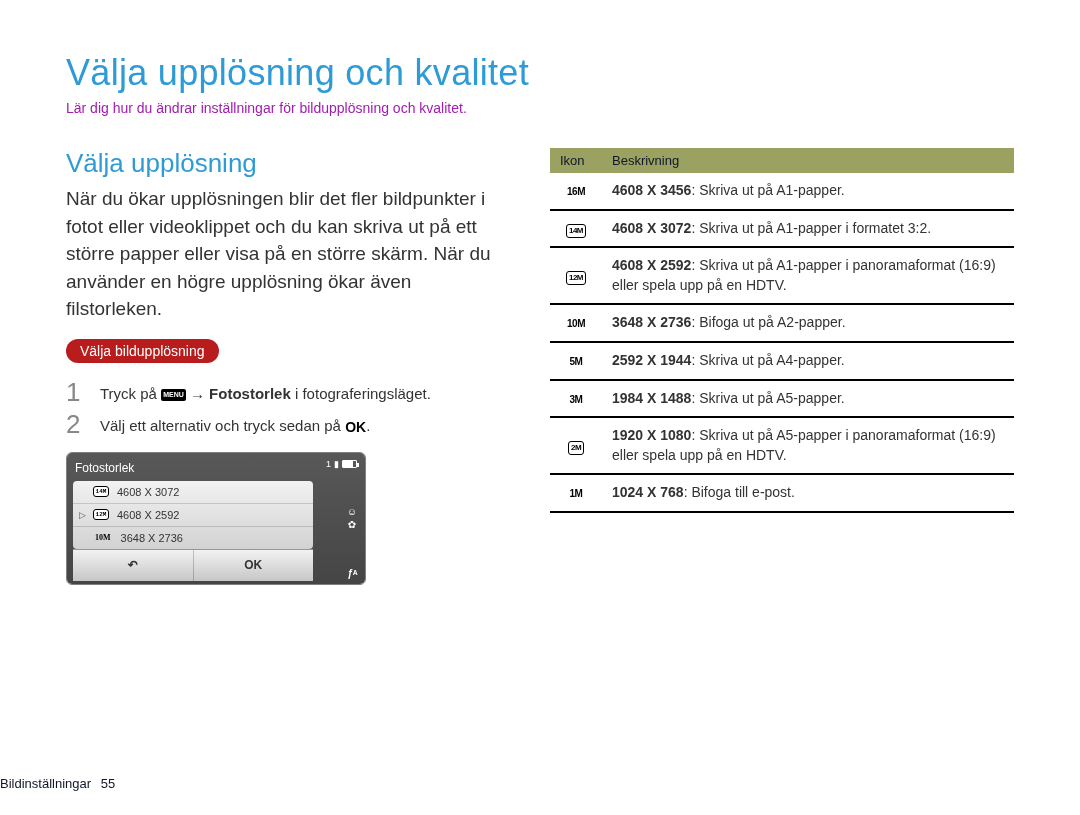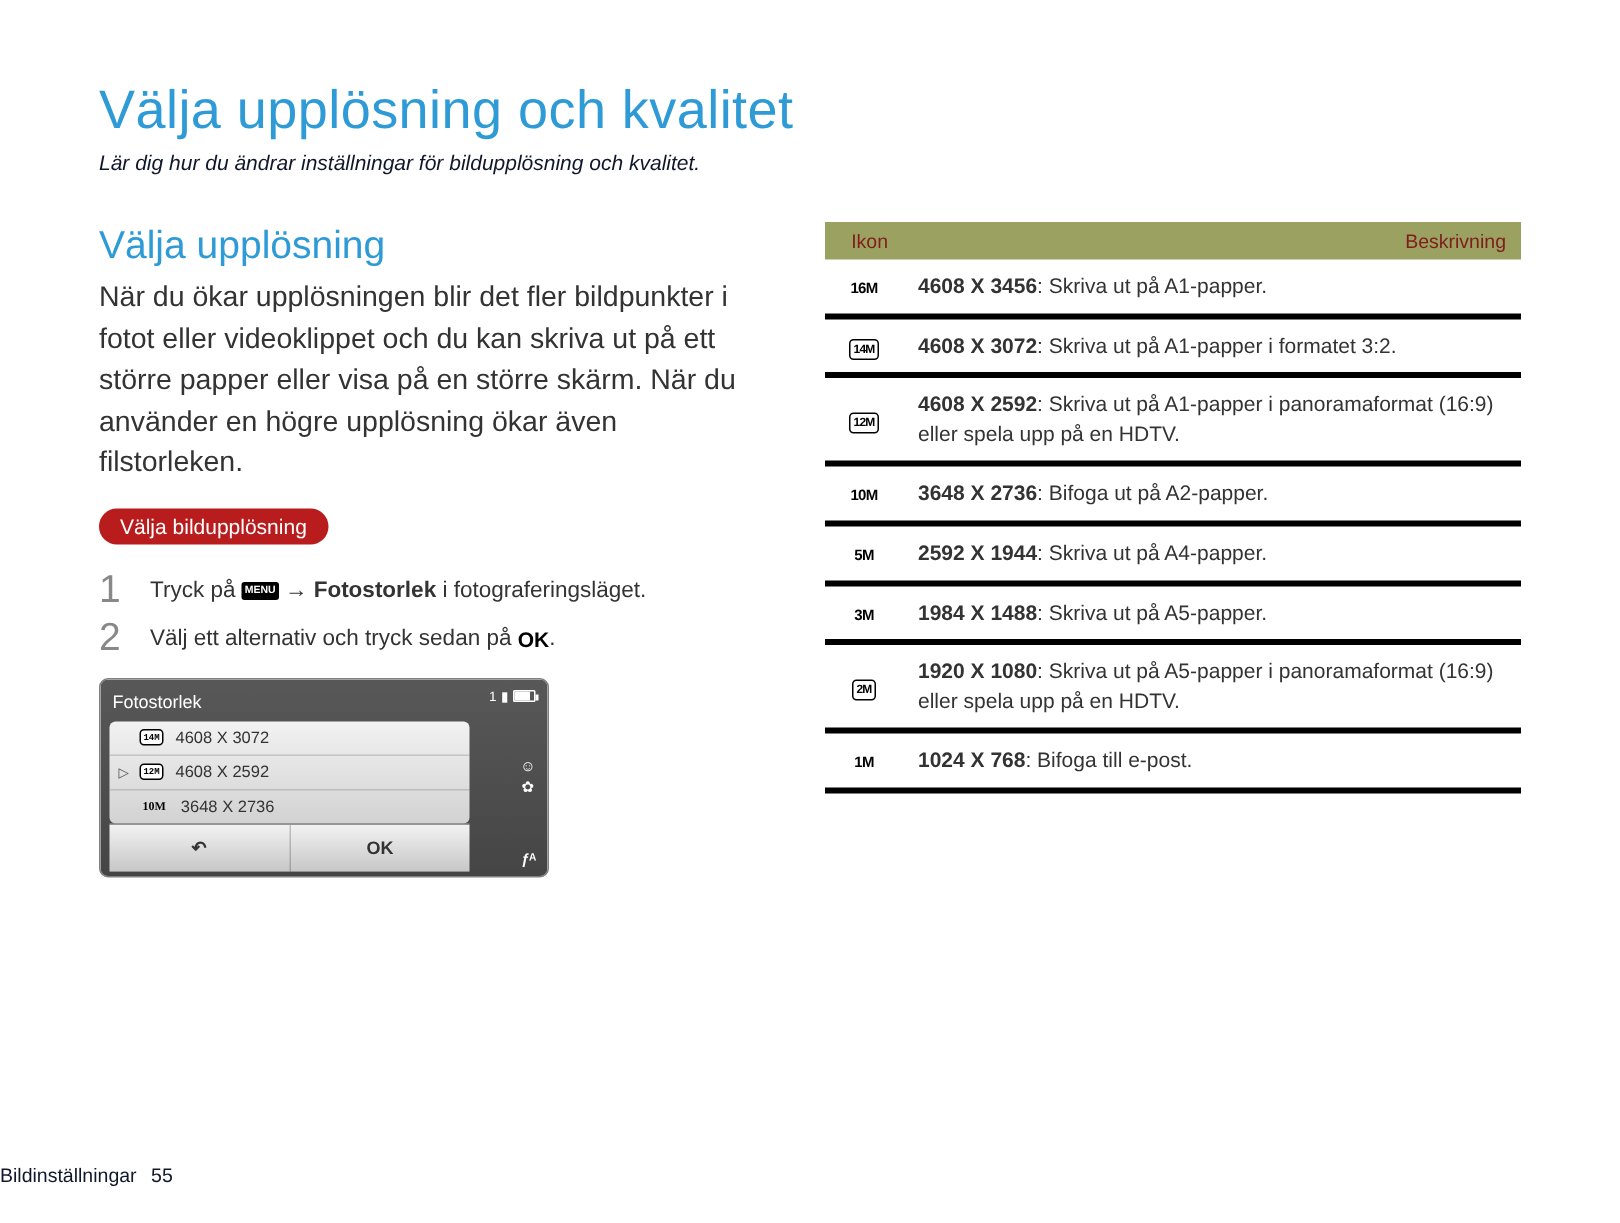--- a/index.html
+++ b/index.html
@@ -16,23 +16,22 @@
   }
   .page-title {
     color: #2f9bd6;
     font-size: 36px;
     font-weight: 300;
     letter-spacing: 0.3px;
     margin-bottom: 6px;
   }
   .page-desc {
     font-size: 14px;
-    color: #0f172a;
+    color: #a21caf;
     margin-bottom: 32px;
-    font-style: italic;
   }
   .columns {
     display: flex;
     gap: 44px;
   }
   .col-left { width: 440px; flex: 0 0 440px; }
   .col-right { flex: 1; }
   .section-title {
     color: #2f9bd6;
     font-size: 26px;
@@ -193,29 +192,29 @@
   .side-ic { color:#fff; font-size:10px; text-align:center; margin:2px 0;}
   .side-bot { color:#fff; font-size:10px; font-weight:bold; letter-spacing:-0.5px;}
   
   table.res-table {
     border-collapse: collapse;
     width: 100%;
     font-size: 14px;
   }
   table.res-table th {
     background: #9aa161;
-    color: #7f1d1d;
+    color: #0f172a;
     font-weight: normal;
-    text-align: right;
+    text-align: left;
     padding: 5px 10px;
     font-size: 13px;
   }
   table.res-table th:first-child { width: 52px; }
   table.res-table td {
-    border-bottom: 4px solid #000000;
+    border-bottom: 2px solid #000000;
     padding: 8px 10px;
     vertical-align: top;
     line-height: 1.4;
     color: #333;
   }
   table.res-table td:first-child {
     text-align: center;
     vertical-align: middle;
     padding-left: 6px;
     padding-right: 6px;

